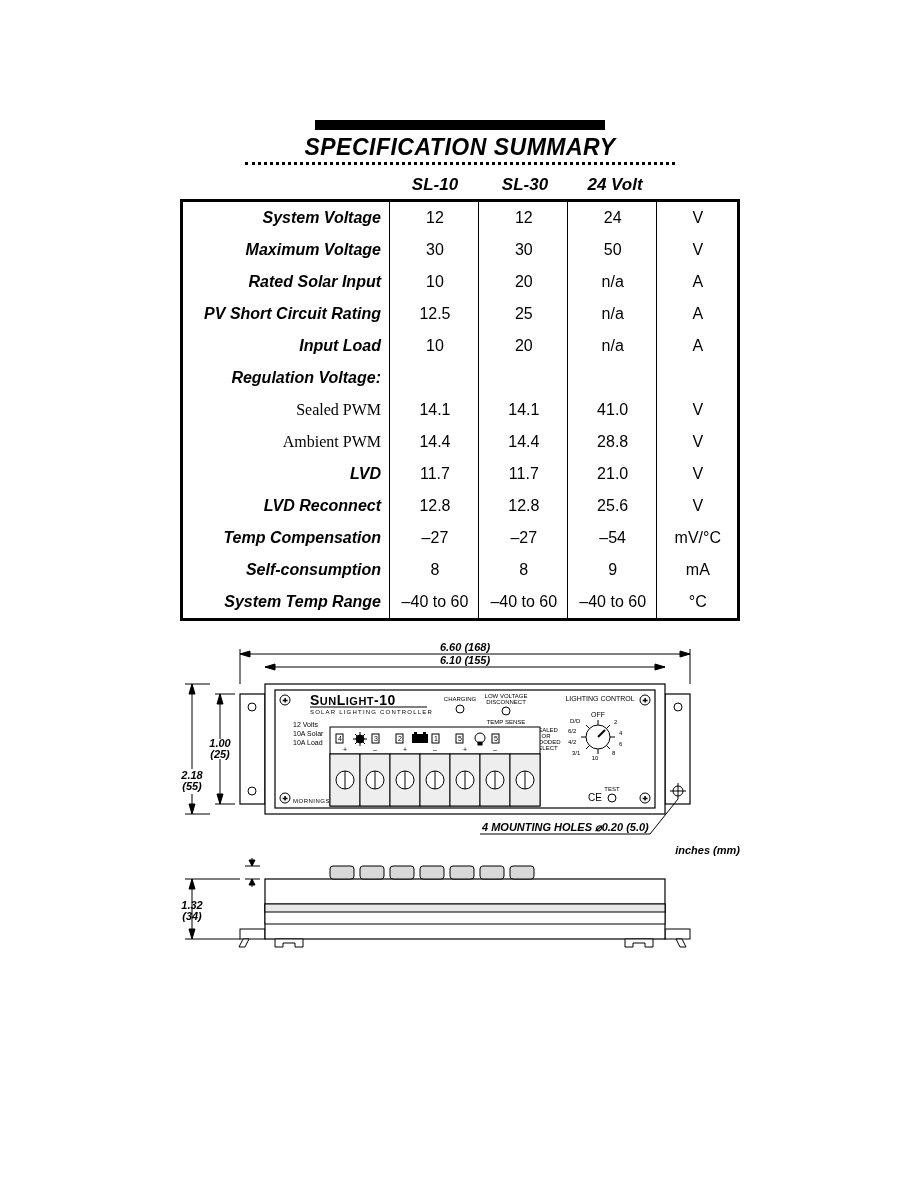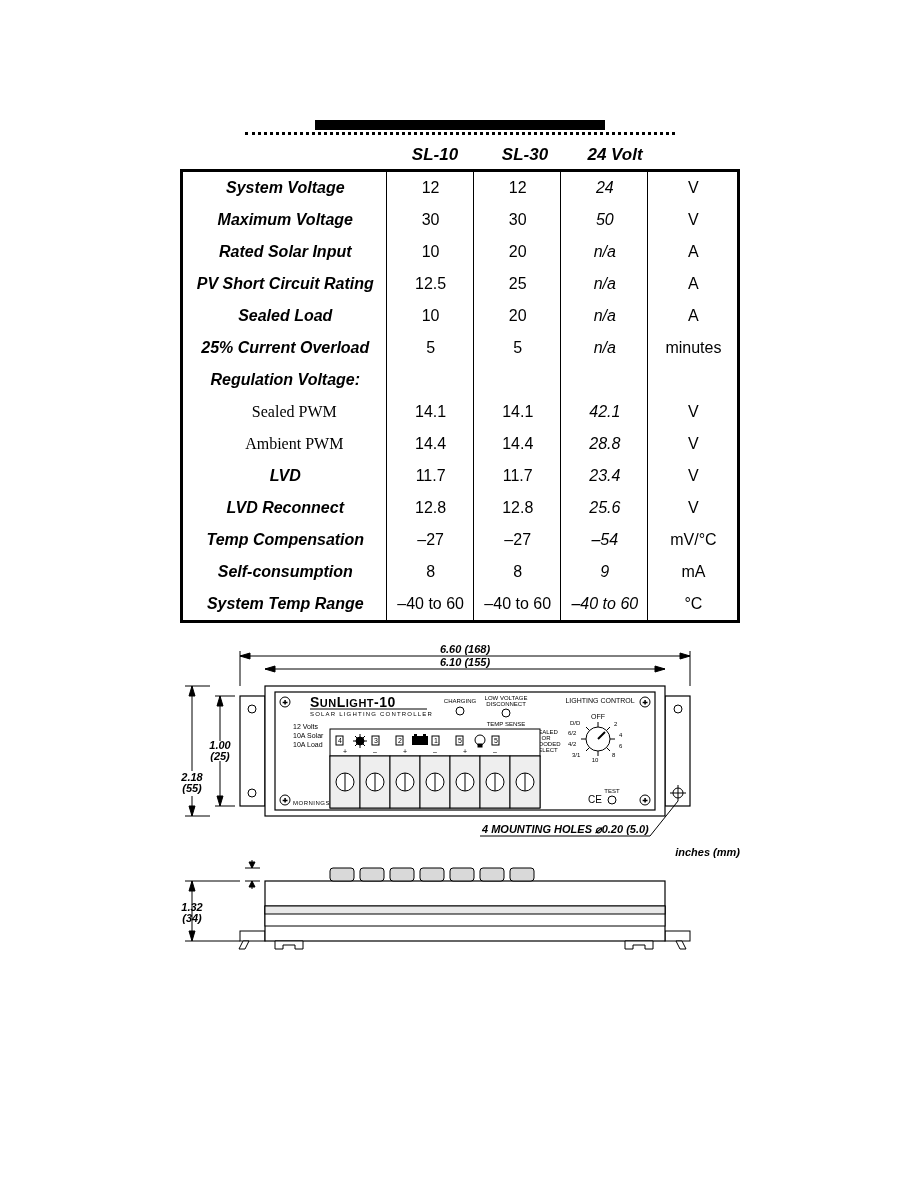--- a/index.html
+++ b/index.html
@@ -44,45 +44,46 @@
   }
   table.spec td {
     border-left: 1px solid #000;
     padding: 4px 8px 4px 10px;
     text-align: center;
     height: 24px;
     vertical-align: middle;
   }
   table.spec td:first-child {
     border-left: none;
-    text-align: center;
+    text-align: right;
     font-weight: bold;
     font-style: italic;
     width: 210px;
   }
   table.spec td.sub { font-weight: normal; font-style: normal; padding-left: 28px; font-family: Liberation Serif, serif; }
   table.spec td:nth-child(2){width:90px;}
   table.spec td:nth-child(3){width:90px;}
-  table.spec td:nth-child(4){width:90px;font-style:italic;}
+  table.spec td:nth-child(4){width:90px;}
   table.spec td:nth-child(5){width:80px;}
   
   .drawing { width: 560px; margin: 18px auto 0 auto; font-size: 10px; color:#000; position: relative; }
   svg { display:block; }
   .dim-text { font-style: italic; font-weight: bold; font-size: 11px; }
   .tiny { font-size: 6px; }
   .tiny7 { font-size: 7px; }
   .note { font-style: italic; font-weight: bold; }
 </style>
 </head>
 <body>
 
 <div class="page">
 
   <div class="title-block">
     <div class="title-bar"></div>
+    <div class="title-text">SPECIFICATION SUMMARY</div>
     <div class="title-dots"></div>
   </div>
 
   <div class="spec-wrap">
     <div class="col-heads">
       <div></div>
       <div>SL-10</div>
       <div>SL-30</div>
       <div>24 Volt</div>
       <div></div>
@@ -111,59 +112,52 @@
             <td>A</td>
           </tr>
           <tr>
             <td>PV Short Circuit Rating</td>
             <td>12.5</td>
             <td>25</td>
             <td>n/a</td>
             <td>A</td>
           </tr>
           <tr>
-            <td>Sealed Load</td>
+            <td>Input Load</td>
             <td>10</td>
             <td>20</td>
             <td>n/a</td>
             <td>A</td>
-          </tr>
-          <tr>
-            <td>25% Current Overload</td>
-            <td>5</td>
-            <td>5</td>
-            <td>n/a</td>
-            <td>minutes</td>
           </tr>
           <tr>
             <td>Regulation Voltage:</td>
             <td></td>
             <td></td>
             <td></td>
             <td></td>
           </tr>
           <tr>
             <td class="sub">Sealed PWM</td>
             <td>14.1</td>
             <td>14.1</td>
-            <td>42.1</td>
+            <td>41.0</td>
             <td>V</td>
           </tr>
           <tr>
             <td class="sub">Ambient PWM</td>
             <td>14.4</td>
             <td>14.4</td>
             <td>28.8</td>
             <td>V</td>
           </tr>
           <tr>
             <td>LVD</td>
             <td>11.7</td>
             <td>11.7</td>
-            <td>23.4</td>
+            <td>21.0</td>
             <td>V</td>
           </tr>
           <tr>
             <td>LVD Reconnect</td>
             <td>12.8</td>
             <td>12.8</td>
             <td>25.6</td>
             <td>V</td>
           </tr>
           <tr>

